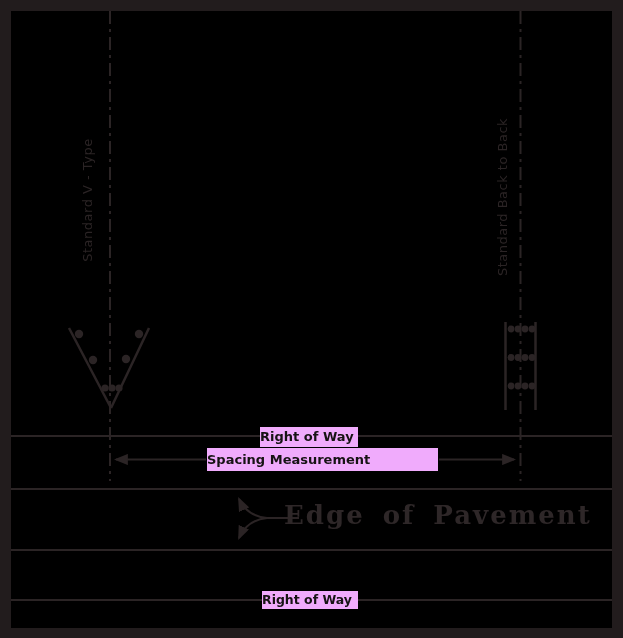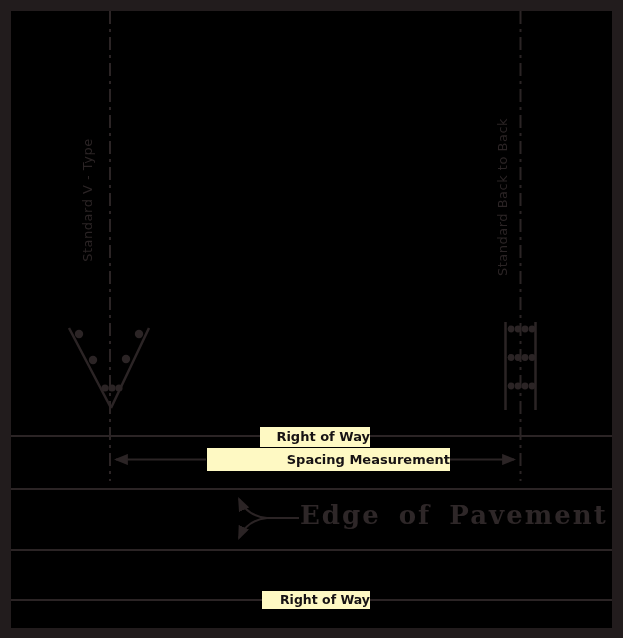--- a/index.html
+++ b/index.html
@@ -24,34 +24,33 @@
     letter-spacing:0.5px;
     text-align:center;
     white-space:nowrap;
     transform:rotate(-90deg);
     transform-origin:center center;
   }
   .rot-label.left{left:23px;top:191px;width:130px;height:18px;line-height:18px;}
   .rot-label.right{left:423px;top:188px;width:160px;height:18px;line-height:18px;}
   .white-box{
     position:absolute;
-    background:#fef9c3;
+    background:#f0abfc;
     color:#171314;
     font-weight:bold;
-    text-align:right;
+    text-align:left;
     white-space:nowrap;
     z-index:3;
-    padding-left:12px;
   }
   .row-top{left:260px;top:427px;width:98px;height:20px;line-height:20px;font-size:13px;}
   .spacing{left:207px;top:448px;width:231px;height:23px;line-height:23px;font-size:13px;}
   .row-bottom{left:262px;top:591px;width:96px;height:18px;line-height:18px;font-size:12.5px;}
   .edge-label{
     position:absolute;
-    left:300px;top:500px;
+    left:284px;top:500px;
     color:#2e2728;
     font-family:"DejaVu Serif", serif;
     font-weight:bold;
     font-size:26px;
     letter-spacing:2px;
     word-spacing:7px;
     white-space:nowrap;
     z-index:2;
   }
 </style>

